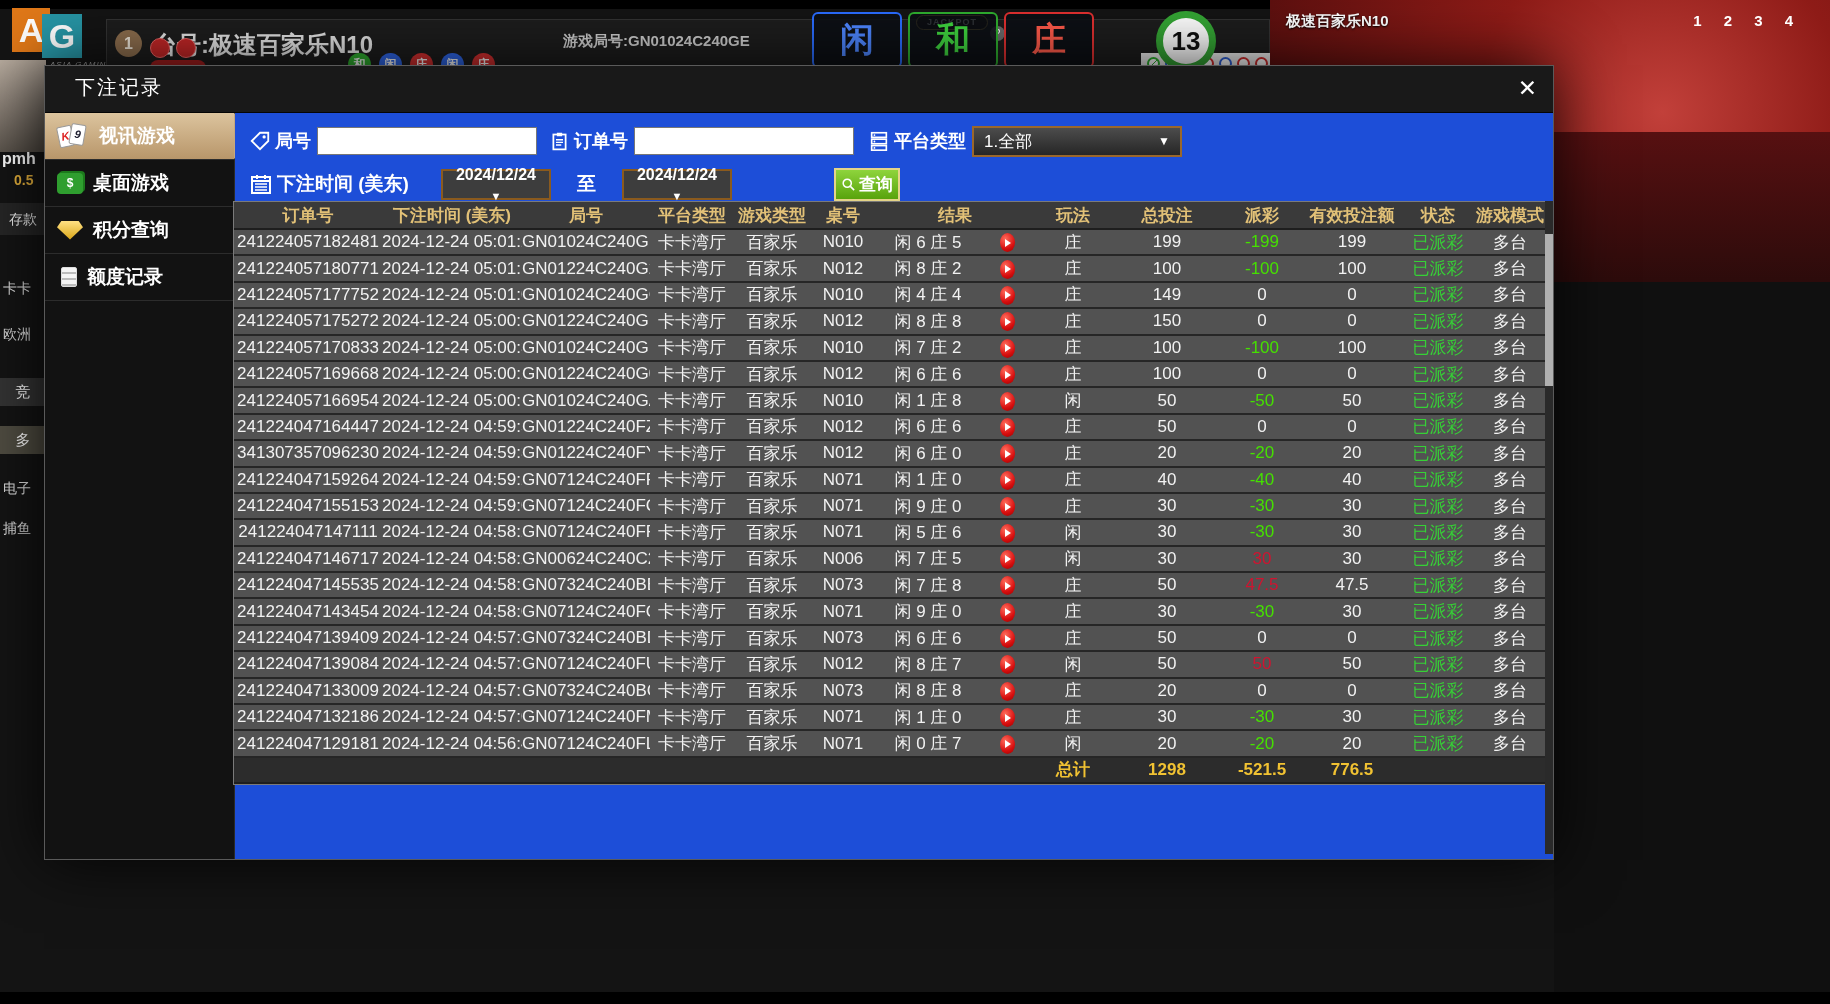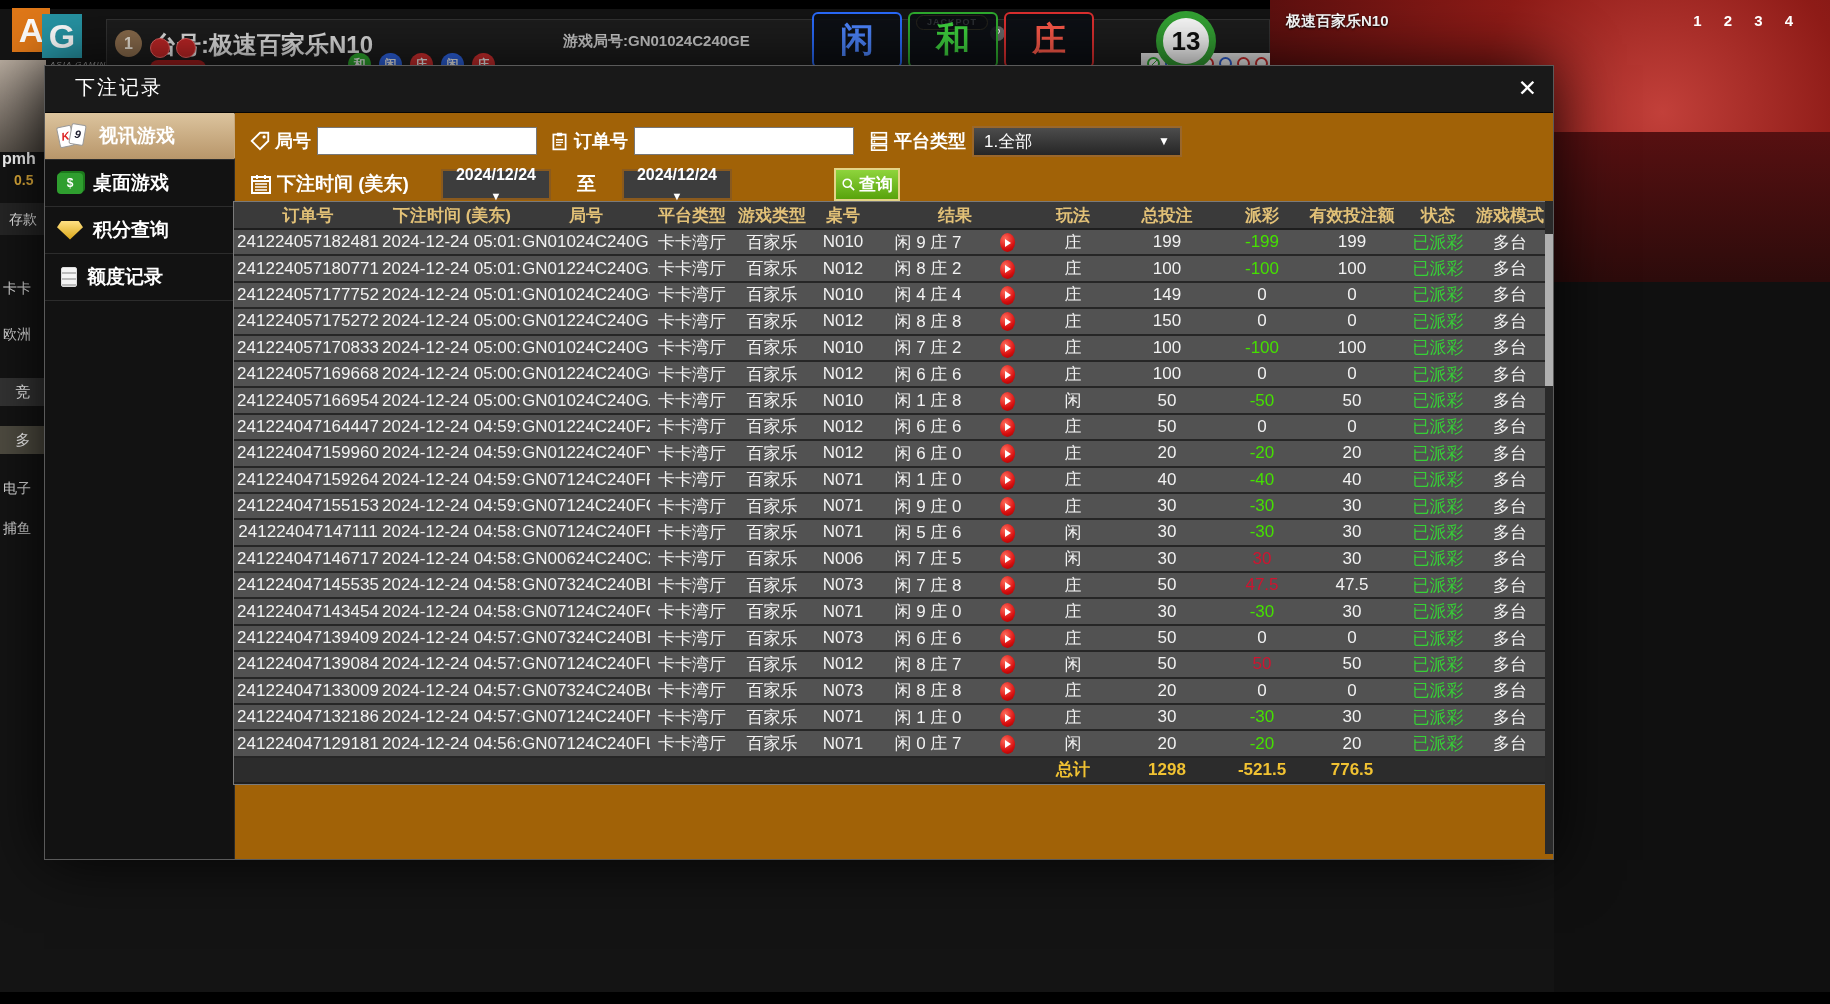--- a/index.html
+++ b/index.html
@@ -67,21 +67,21 @@
 
   .ic-cards { position:relative; width:32px; height:26px; display:inline-block; flex:none; }
   .ic-cards .card { position:absolute; width:15px; height:21px; background:#fff; border:1px solid #999; border-radius:2px; font-size:11px; font-weight:bold; text-align:center; line-height:19px; }
   .ic-cards .c1 { left:1px; top:3px; transform:rotate(-12deg); color:#d22; }
   .ic-cards .c2 { left:13px; top:1px; transform:rotate(10deg); color:#223; }
   .ic-slot { width:30px; height:19px; flex:none; background:#d42222; border:1px solid #ff9; border-radius:3px; color:#fff; font-size:10px; font-weight:bold; text-align:center; line-height:17px; }
   .ic-tg { width:26px; height:21px; flex:none; background:#2f9e2f; border-radius:4px; color:#fff; font-size:12px; font-weight:bold; text-align:center; line-height:21px; box-shadow:2px -2px 0 #1c7a1c; }
   .ic-gem { width:26px; height:19px; flex:none; background:linear-gradient(#ffe184,#d9a516); clip-path:polygon(50% 100%,0 35%,18% 0,82% 0,100% 35%); }
   .ic-doc { width:16px; height:20px; flex:none; background:repeating-linear-gradient(#f4f4f4 0 4px,#bbb 4px 6px); border:1px solid #ddd; border-radius:2px; margin-left:4px; }
 
-  .content { position:absolute; left:190px; top:47px; right:0; bottom:0; background:#a16207; }
+  .content { position:absolute; left:190px; top:47px; right:0; bottom:0; background:#1d4ed8; }
   .filter-row { display:flex; align-items:center; }
   .row1 { padding-left:14px; margin-top:12px; height:32px; }
   .row2 { padding-left:14px; margin-top:10px; height:34px; }
   .f-label { color:#fff; font-size:18px; font-weight:bold; margin:0 6px 0 4px; white-space:nowrap; }
   .txt-input { width:220px; height:28px; background:#fff; border:1px solid #777; font-size:15px; padding:0 6px; }
   .dd { width:210px; height:31px; background:linear-gradient(#4c4c4c,#262626); border:2px solid #9a672b; color:#fff; display:flex; align-items:center; justify-content:space-between; padding:0 10px; font-size:17px; cursor:pointer; }
   .dd .caret { font-size:12px; }
   .date-picker { width:110px; height:31px; background:#3d3d3d; border:2px solid #8a5a1e; color:#fff; display:flex; align-items:center; justify-content:center; gap:6px; font-size:16px; font-weight:bold; cursor:pointer;flex-direction:column; }
   .date-picker .caret { font-size:11px; }
   .to-label { color:#fff; font-size:19px; font-weight:bold; margin:0 26px; }
@@ -304,21 +304,21 @@
               </tr>
             </thead>
           <tbody id="tbody">
               <tr>
                 <td>241224057182481</td>
                 <td>2024-12-24 05:01:27</td>
                 <td>GN01024C240GD</td>
                 <td>卡卡湾厅</td>
                 <td>百家乐</td>
                 <td>N010</td>
-                <td>闲 9 庄 7</td>
+                <td>闲 6 庄 5</td>
                 <td><span class="playbtn"></span></td>
                 <td>庄</td>
                 <td>199</td>
                 <td class="neg">-199</td>
                 <td>199</td>
                 <td class="status">已派彩</td>
                 <td>多台</td>
               </tr>
               <tr>
                 <td>241224057180771</td>
@@ -426,21 +426,21 @@
                 <td>闲 6 庄 6</td>
                 <td><span class="playbtn"></span></td>
                 <td>庄</td>
                 <td>50</td>
                 <td class="">0</td>
                 <td>0</td>
                 <td class="status">已派彩</td>
                 <td>多台</td>
               </tr>
               <tr>
-                <td>241224047159960</td>
+                <td>341307357096230</td>
                 <td>2024-12-24 04:59:33</td>
                 <td>GN01224C240FY</td>
                 <td>卡卡湾厅</td>
                 <td>百家乐</td>
                 <td>N012</td>
                 <td>闲 6 庄 0</td>
                 <td><span class="playbtn"></span></td>
                 <td>庄</td>
                 <td>20</td>
                 <td class="neg">-20</td>

